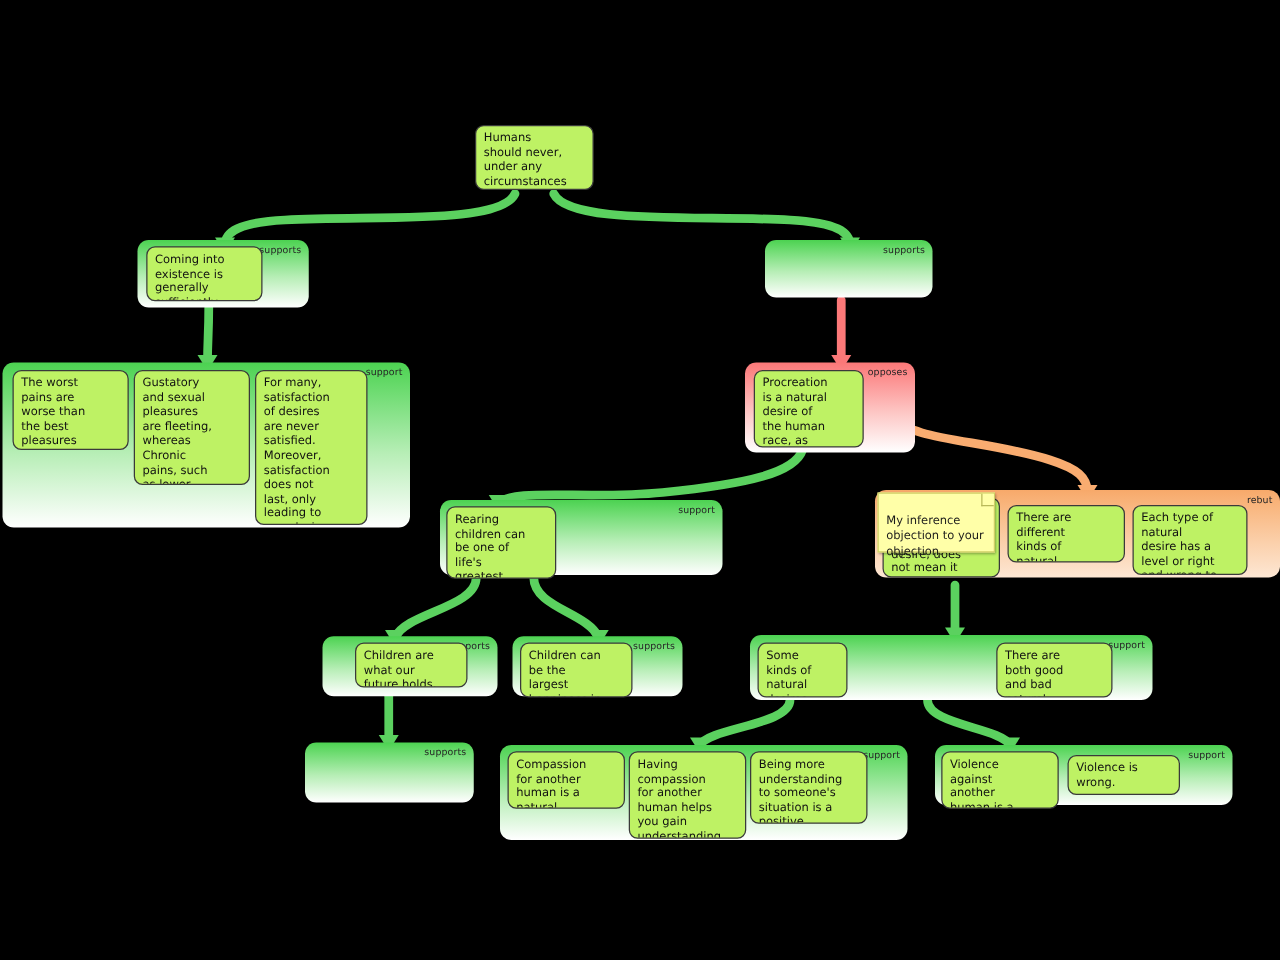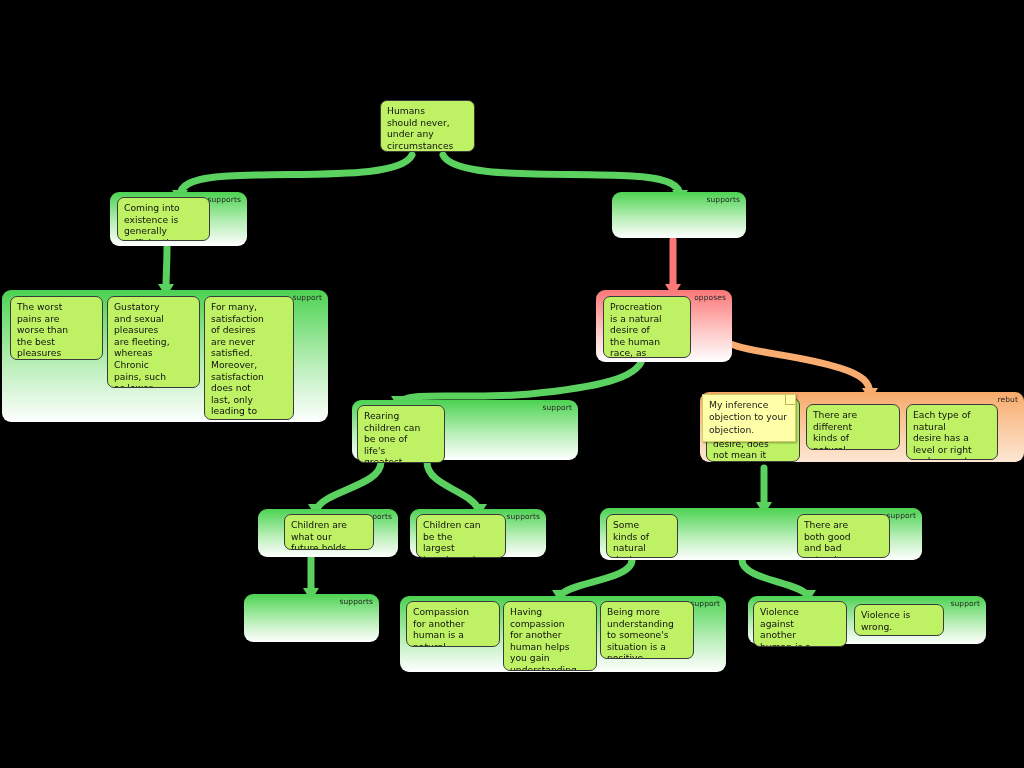--- a/index.html
+++ b/index.html
@@ -18,21 +18,21 @@
 
   
   .card{position:absolute;background:#bef264;border:1.1px solid #3a3a3a;border-radius:7px;
         box-sizing:border-box;padding:4px 23px 3px 6px;color:#111;font-size:9.2px;
         line-height:11.6px;letter-spacing:0px;overflow:hidden;}
   .card.center{display:flex;align-items:center;}
 
   
   .note{position:absolute;background:#ffffa8;border:1px solid #cfcf66;
         box-shadow:1px 1px 2px rgba(0,0,0,.35);box-sizing:border-box;
-        padding:4px 6px 4px 6px;font-size:9.2px;line-height:12.4px;color:#1b1b1b;z-index:40;}
+        padding:16px 6px 4px 6px;font-size:9.2px;line-height:12.4px;color:#1b1b1b;z-index:40;}
   .note:after{content:"";position:absolute;right:0;top:0;width:9px;height:9px;
         background:#ffffa8;border-left:1px solid #b9b95a;border-bottom:1px solid #b9b95a;}
 </style>
 </head>
 <body>
 
 <div id="stage">
 
   <svg id="edges" viewBox="0 0 1024 768">
     <g fill="none" stroke="#5bd15f" stroke-width="7" stroke-linecap="round">

